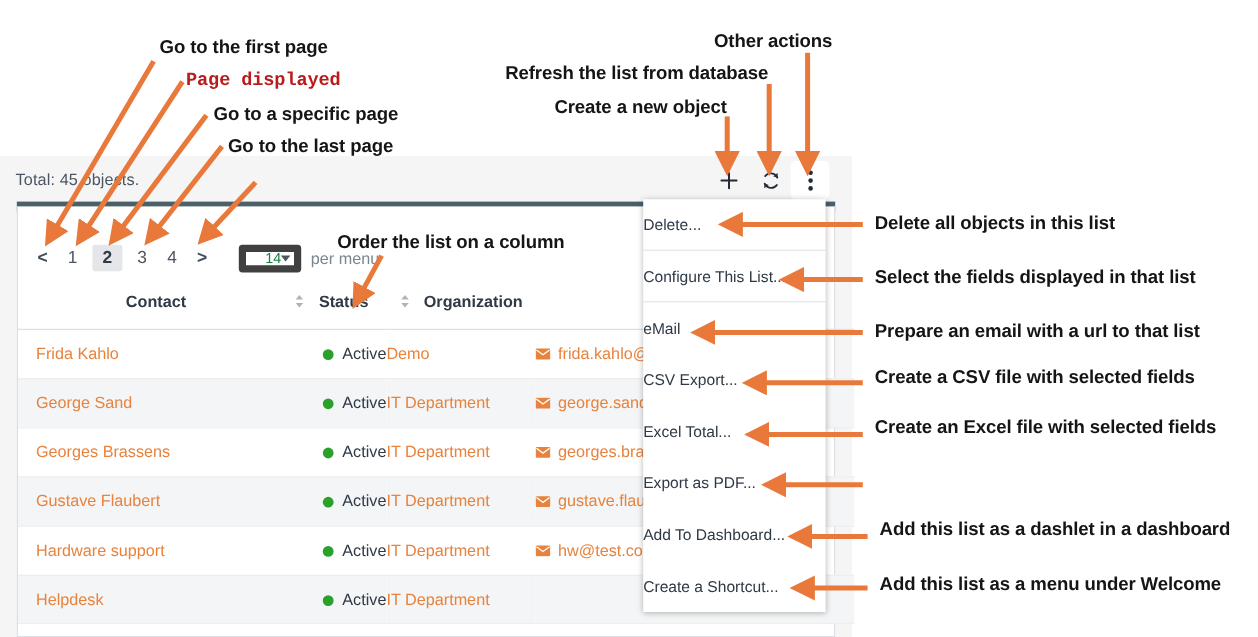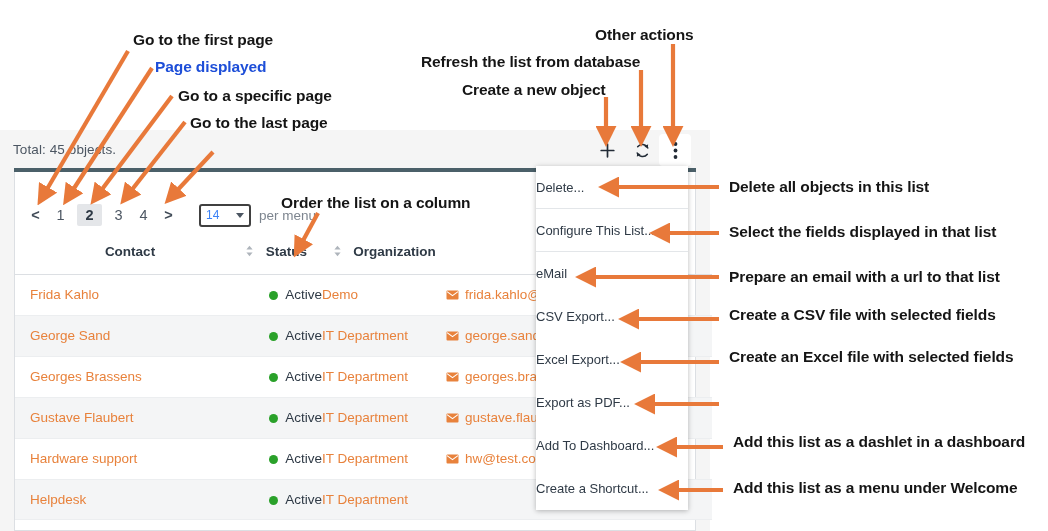--- a/index.html
+++ b/index.html
@@ -57,24 +57,24 @@
   }
   .pg{
     font-size:14.5px;color:#4c5662;
     min-width:17px;height:22px;line-height:22px;text-align:center;
     margin-right:8px;
   }
   .pg.arrow{color:#404b57;font-weight:bold;}
   .pg.current{background:#e4e6e9;border-radius:2px;color:#2f3a46;font-weight:bold;padding:0 4px;}
   #per-page-select{
     margin-left:14px;width:52px;height:23px;
-    border:2px solid #404040;border-radius:3px;background:#fff;
+    border:6px solid #404040;border-radius:3px;background:#fff;
     display:flex;align-items:center;justify-content:space-between;
-    padding:0 5px;box-sizing:border-box;
-    font-size:12px;color:#3b82f6;
+    padding:0 16px;box-sizing:border-box;
+    font-size:12px;color:#15803d;
   }
   #per-page-label{margin-left:8px;font-size:13.5px;color:#7d858f;}
   .caret{width:0;height:0;border-left:4px solid transparent;border-right:4px solid transparent;border-top:5px solid #4c5662;}
 
   
   #data-table{
     position:absolute;left:0;top:66px;width:682px;
     border-collapse:collapse;table-layout:fixed;
   }
   #data-table th{
@@ -109,21 +109,21 @@
     font-size:13px;color:#2f3a46;white-space:nowrap;
   }
   .mi.sep{border-bottom:1px solid #e3e6e9;}
 
   
   .ann{
     position:absolute;white-space:nowrap;
     font-size:15.5px;font-weight:bold;color:#151515;
     letter-spacing:-.1px;
   }
-  .ann.muted{color:#1d4ed8;}
+  .ann.muted{color:#b91c1c;font-family:Liberation Mono, monospace;}
   svg.overlay{position:absolute;left:0;top:0;width:1048px;height:531px;pointer-events:none;z-index:60;}
 </style>
 </head>
 <body>
 
 <div class="stage">
 
   <div id="app-panel">
 
     <div id="panel-toolbar">
@@ -262,21 +262,21 @@
           </tbody>
       </table>
     </div>
   </div>
 
   <div id="actions-menu">
       <div class="mi sep">Delete...</div>
       <div class="mi sep">Configure This List...</div>
       <div class="mi">eMail</div>
       <div class="mi">CSV Export...</div>
-      <div class="mi">Excel Export...</div>
+      <div class="mi">Excel Total...</div>
       <div class="mi">Export as PDF...</div>
       <div class="mi">Add To Dashboard...</div>
       <div class="mi">Create a Shortcut...</div>
     </div>
 
   <div class="ann" style="left:133px;top:31px;">Go to the first page</div>
   <div class="ann muted" style="left:155px;top:58px;">Page displayed</div>
   <div class="ann" style="left:178px;top:87px;">Go to a specific page</div>
   <div class="ann" style="left:190px;top:114px;">Go to the last page</div>
   <div class="ann" style="left:281px;top:194px;">Order the list on a column</div>

